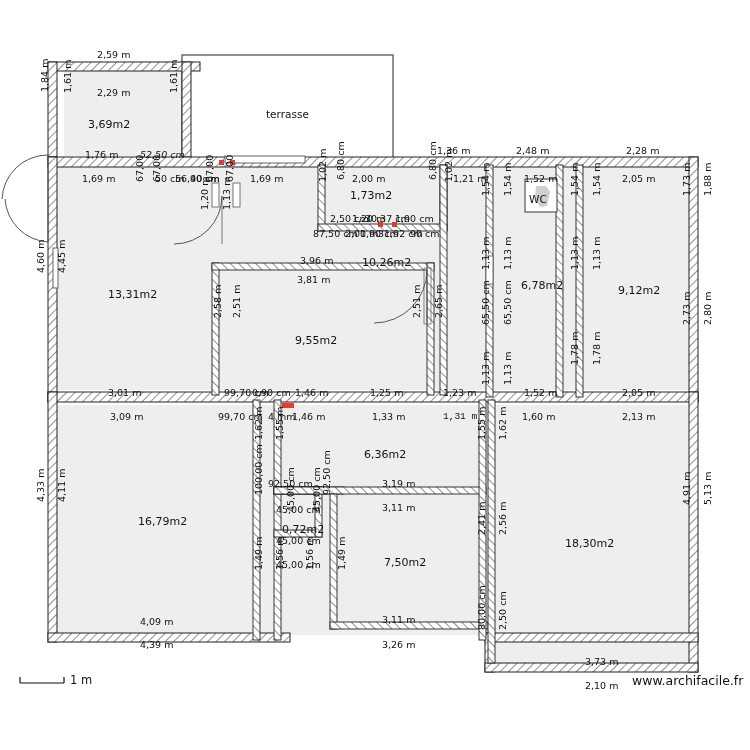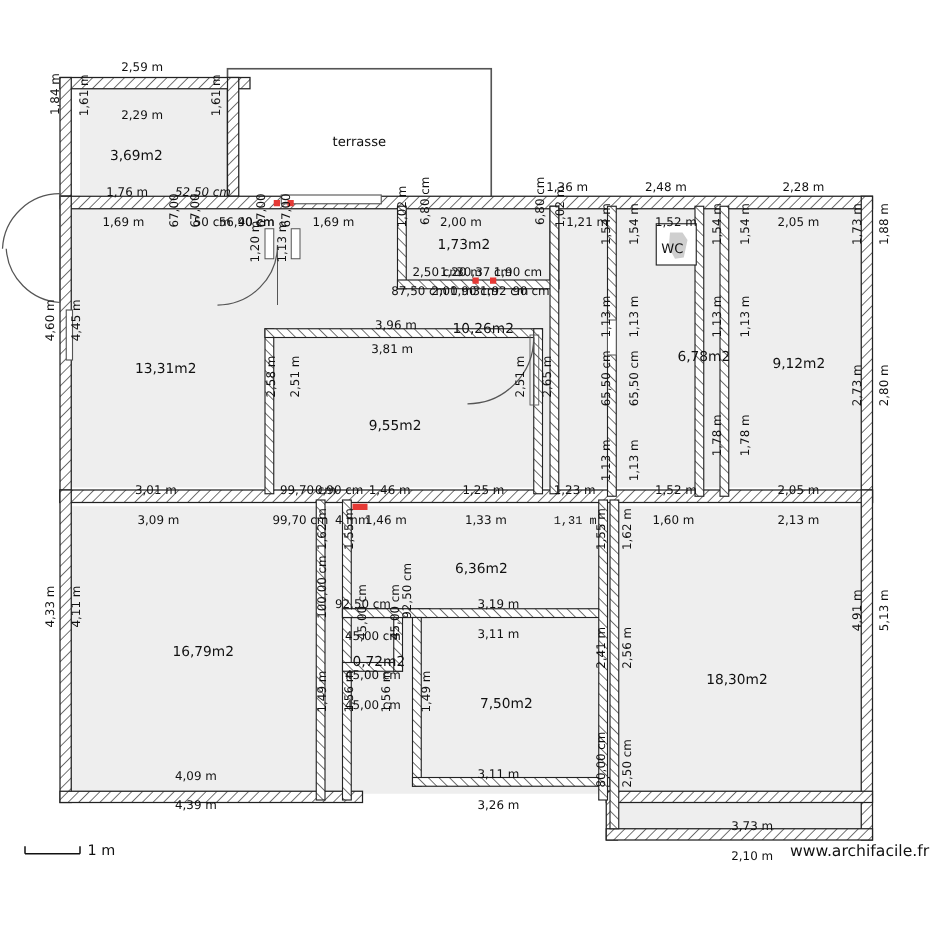--- a/index.html
+++ b/index.html
@@ -226,21 +226,21 @@
       <div class="lbl" style="left: 585px; top: 657px;">3,73 m</div>
       <div class="lbl" style="left: 585px; top: 681px;">2,10 m</div>
     </div>
   <div id="rooms-layer">
       <div class="area" style="left: 88px; top: 118px;">3,69m2</div>
       <div class="rname" style="left: 266px; top: 108px;">terrasse</div>
       <div class="area" style="left: 350px; top: 189px;">1,73m2</div>
       <div class="area" style="left: 108px; top: 288px;">13,31m2</div>
       <div class="area" style="left: 362px; top: 256px;">10,26m2</div>
       <div class="area" style="left: 295px; top: 334px;">9,55m2</div>
-      <div class="area" style="left: 542px; top: 279px;">6,78m2</div>
+      <div class="area" style="left: 521px; top: 279px;">6,78m2</div>
       <div class="area" style="left: 618px; top: 284px;">9,12m2</div>
       <div class="area" style="left: 138px; top: 515px;">16,79m2</div>
       <div class="area" style="left: 364px; top: 448px;">6,36m2</div>
       <div class="area" style="left: 282px; top: 523px;">0,72m2</div>
       <div class="area" style="left: 384px; top: 556px;">7,50m2</div>
       <div class="area" style="left: 565px; top: 537px;">18,30m2</div>
       <div class="rname" style="left: 529px; top: 193px;">WC</div>
     </div>
 
   <div id="scaletext">1 m</div>

